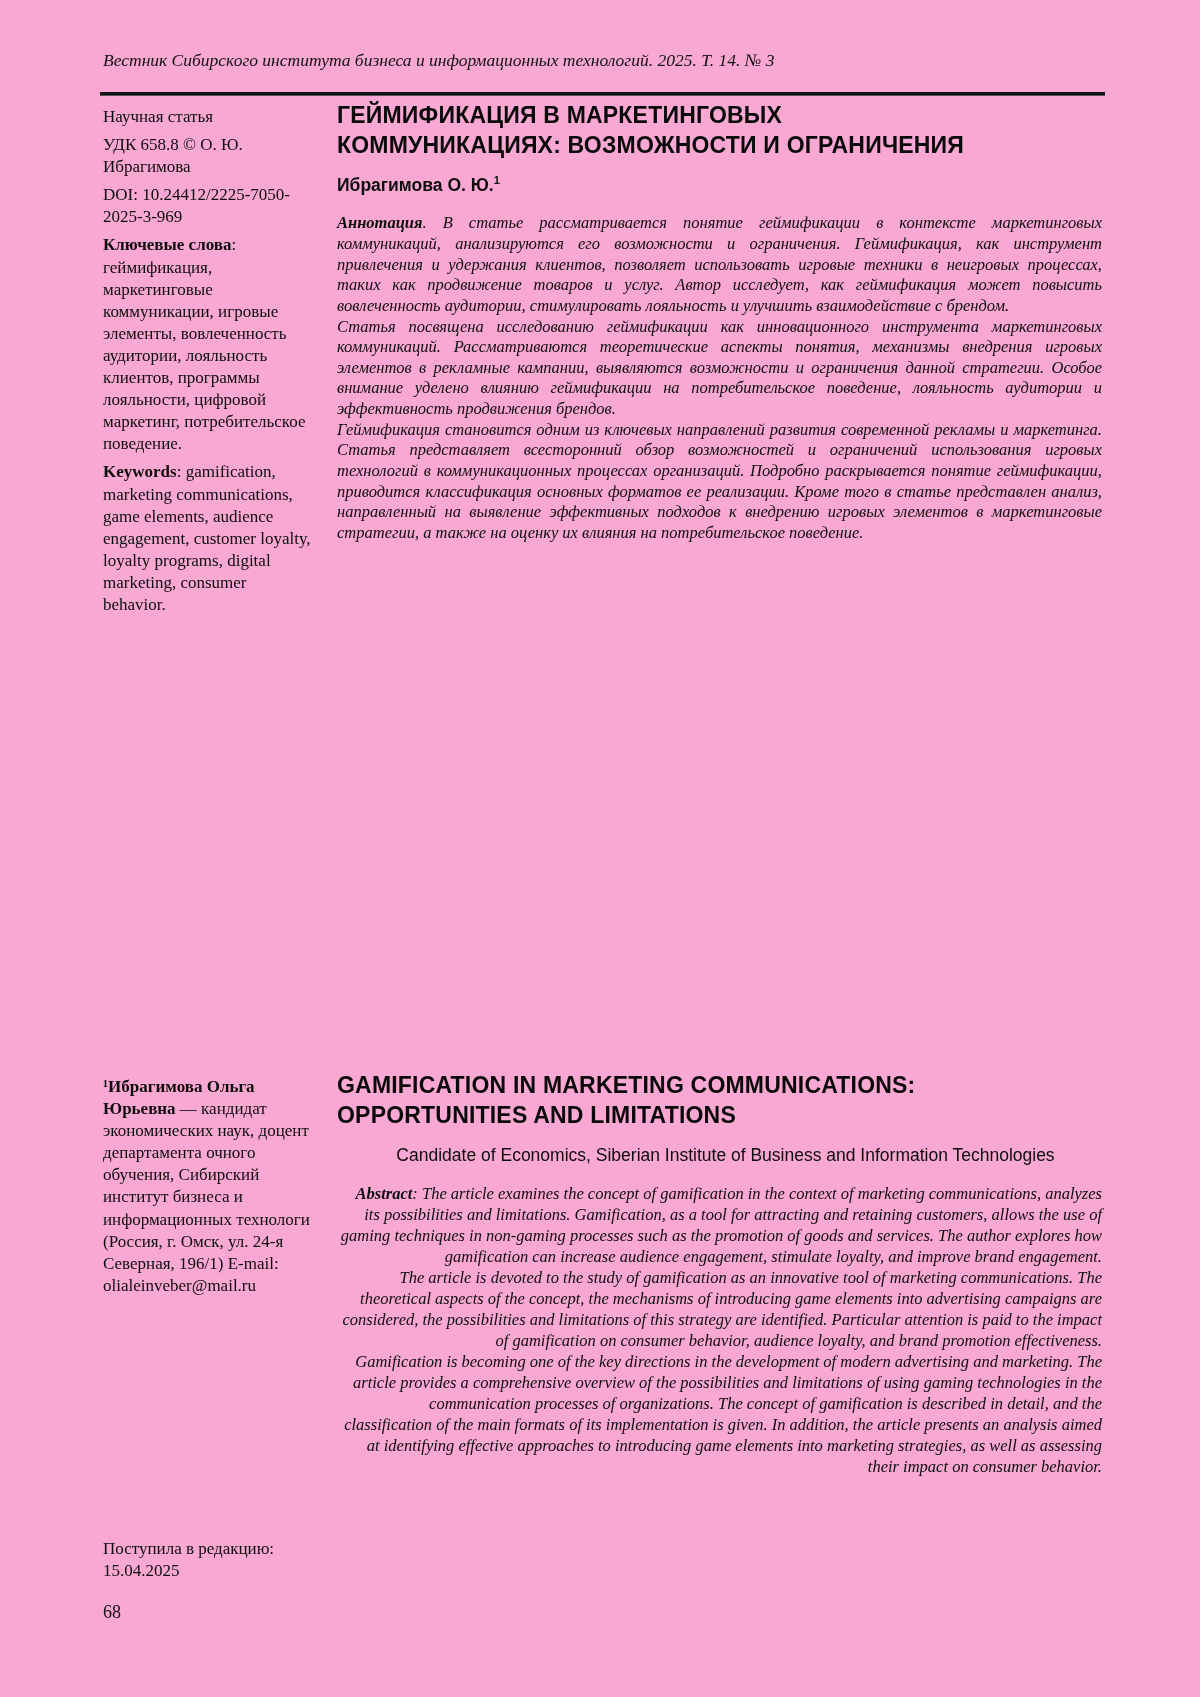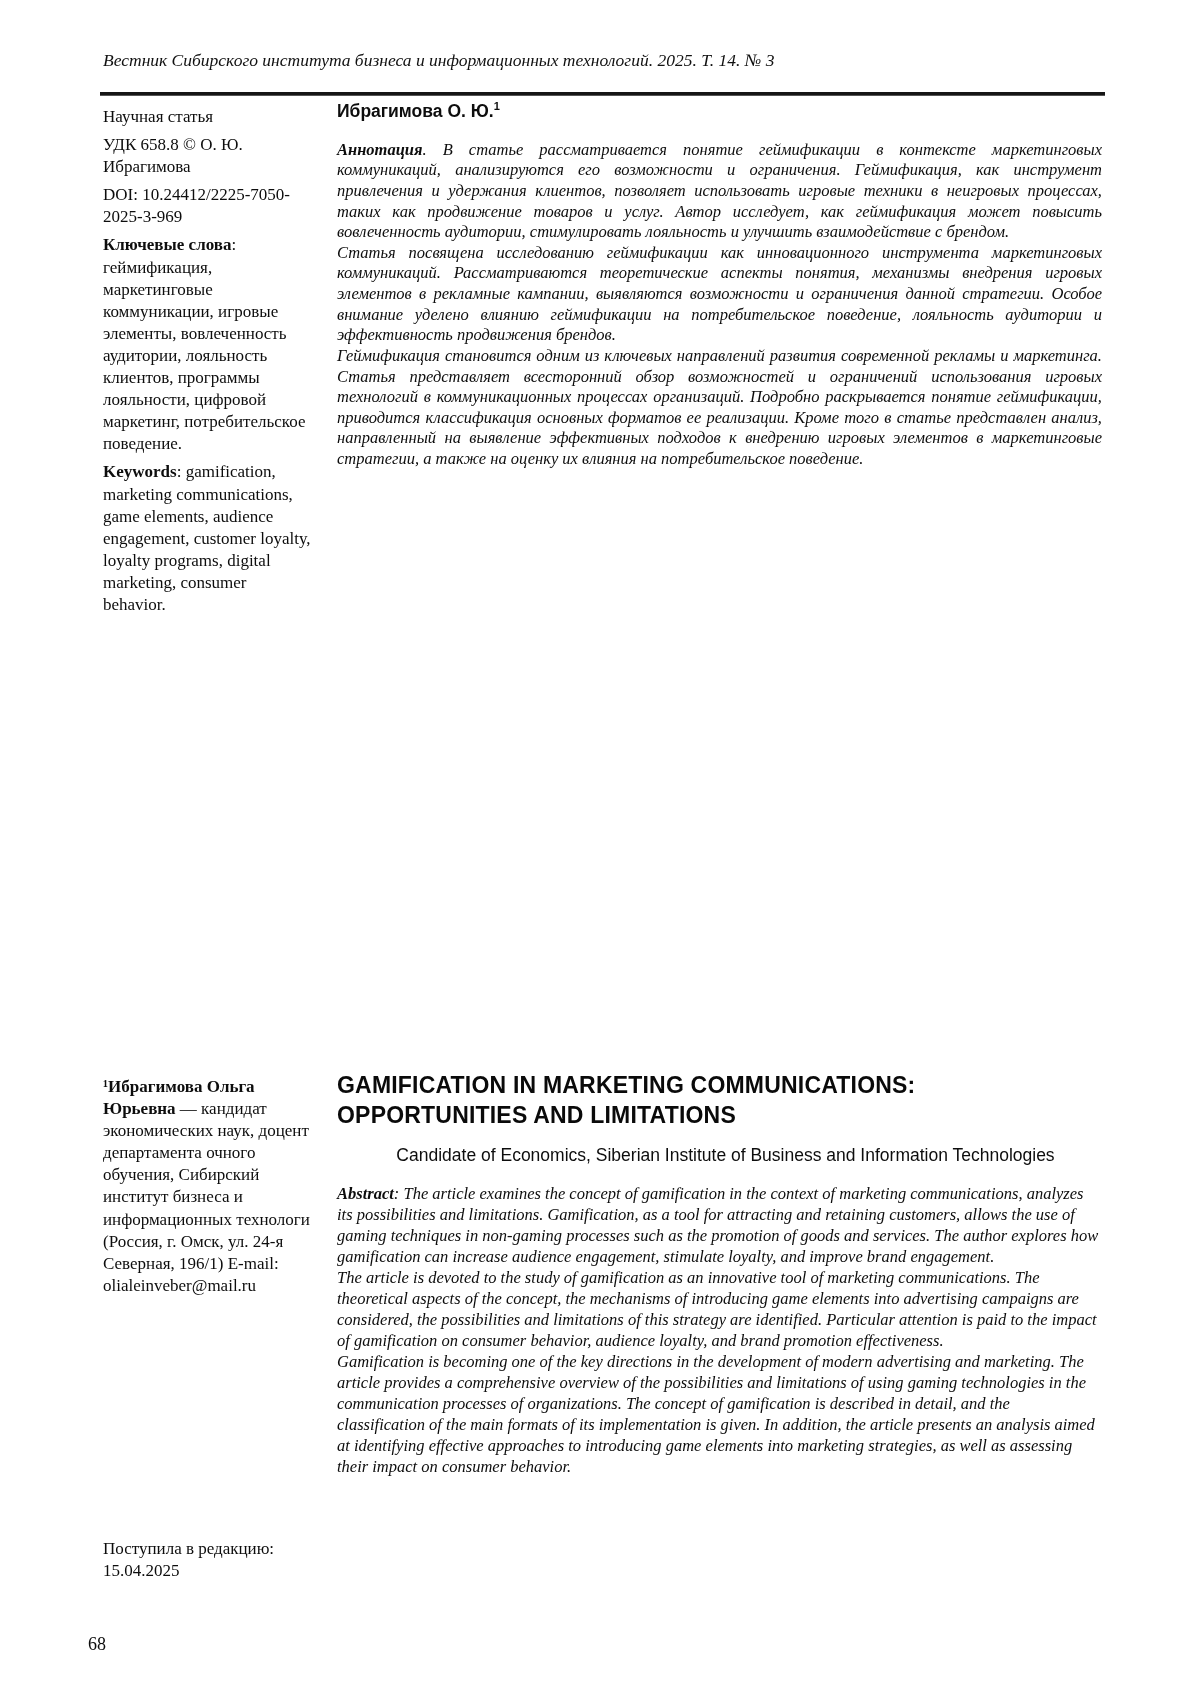--- a/index.html
+++ b/index.html
@@ -1,21 +1,21 @@
 <!DOCTYPE html>
 <html lang="ru"><head>
 <meta charset="utf-8">
 <style>
   html, body { margin: 0; padding: 0; background: #e8e8e8; }
   .page {
     position: relative;
     width: 1200px;
     height: 1697px;
     margin: 0 auto;
-    background: #ffffff;
+    background: #f9a8d4;
     color: #0d0d0d;
     overflow: hidden;
   }
   
   .journal-header {
     position: absolute;
     left: 103px;
     top: 50px;
     width: 1000px;
     font: italic 17.5px/1.2 "Liberation Serif", serif;
@@ -51,24 +51,23 @@
   .footnote b { font-weight: 700; margin-top: 16px; }
   .received {
     position: absolute;
     left: 103px;
     top: 1538px;
     width: 222px;
     font: 17px/1.32 "Liberation Serif", serif;
   }
   .page-number {
     position: absolute;
-    left: 88px;
+    left: 103px;
     top: 1602px;
     font: 18px/1.2 "Liberation Serif", serif;
-    margin-top: 32px;
   }
   
   .main-col {
     position: absolute;
     left: 337px;
     top: 100px;
     width: 765px;
   }
   .article-title {
     margin: 0 0 13px 0;
@@ -98,21 +97,21 @@
     margin: 0 0 2px 0;
     font: 700 17.5px/1.3 "Liberation Sans", sans-serif;
   }
   .en-affiliation {
     margin: 0 0 18px 12px;
     font: 17.5px/1.3 "Liberation Sans", sans-serif;
     text-align: center;
   }
   .abstract-en {
     font: italic 16.5px/1.27 "Liberation Serif", serif;
-    text-align: left;
+    text-align: right;
   }
   .abstract-en p { margin: 0; }
   .abstract-en .lbl { font-weight: 700; }
 </style>
 </head>
 <body>
 
 <div class="page">
 
   <div class="journal-header">Вестник Сибирского института бизнеса и информационных технологий. 2025. Т. 14. № 3</div>
@@ -136,20 +135,22 @@
   </div>
 
   <div class="received">
     <div>Поступила в редакцию:</div>
     <div>15.04.2025</div>
   </div>
 
   <div class="page-number">68</div>
 
   <div class="main-col">
+    <h1 class="article-title"><span>ГЕЙМИФИКАЦИЯ В МАРКЕТИНГОВЫХ</span><br>
+        <span>КОММУНИКАЦИЯХ: ВОЗМОЖНОСТИ И ОГРАНИЧЕНИЯ</span></h1>
     <div class="article-author"><span>Ибрагимова О. Ю.</span><sup>1</sup></div>
     <div class="abstract">
       <p><span class="lbl">Аннотация</span><span>. В статье рассматривается понятие геймификации в контексте маркетинговых коммуникаций, анализируются его возможности и ограничения. Геймификация, как инструмент привлечения и удержания клиентов, позволяет использовать игровые техники в неигровых процессах, таких как продвижение товаров и услуг. Автор исследует, как геймификация может повысить вовлеченность аудитории, стимулировать лояльность и улучшить взаимодействие с брендом.</span></p>
       <p>Статья посвящена исследованию геймификации как инновационного инструмента маркетинговых коммуникаций. Рассматриваются теоретические аспекты понятия, механизмы внедрения игровых элементов в рекламные кампании, выявляются возможности и ограничения данной стратегии. Особое внимание уделено влиянию геймификации на потребительское поведение, лояльность аудитории и эффективность продвижения брендов.</p>
       <p>Геймификация становится одним из ключевых направлений развития современной рекламы и маркетинга. Статья представляет всесторонний обзор возможностей и ограничений использования игровых технологий в коммуникационных процессах организаций. Подробно раскрывается понятие геймификации, приводится классификация основных форматов ее реализации. Кроме того в статье представлен анализ, направленный на выявление эффективных подходов к внедрению игровых элементов в маркетинговые стратегии, а также на оценку их влияния на потребительское поведение.</p>
     </div>
   </div>
 
   <div class="en-col">
     <h1 class="article-title"><span>GAMIFICATION IN MARKETING COMMUNICATIONS:</span><br>

